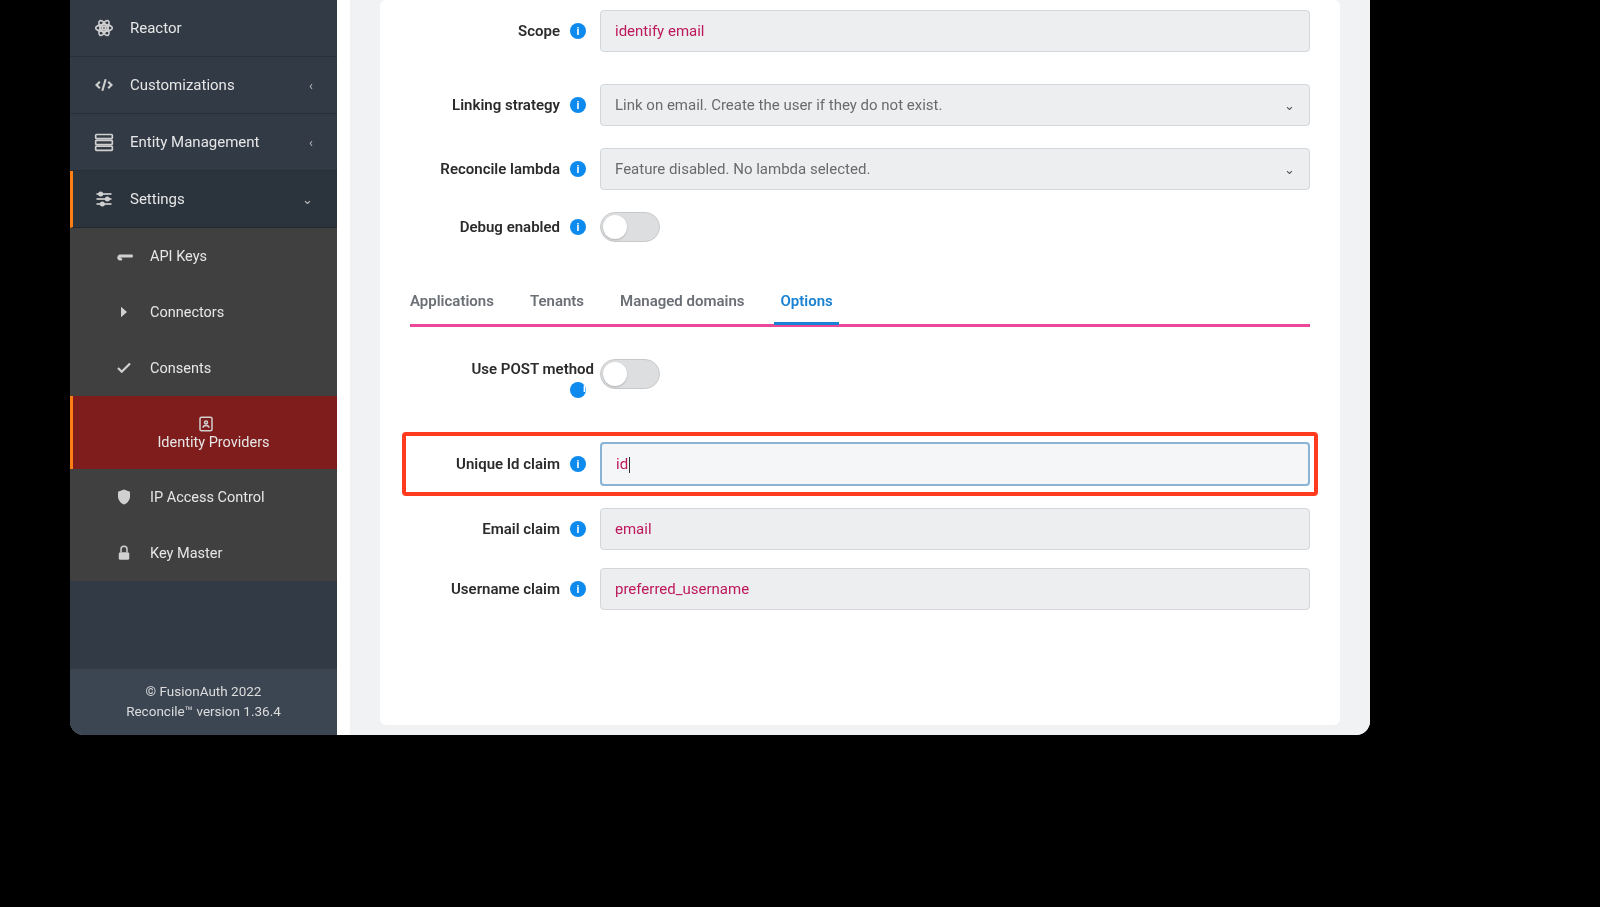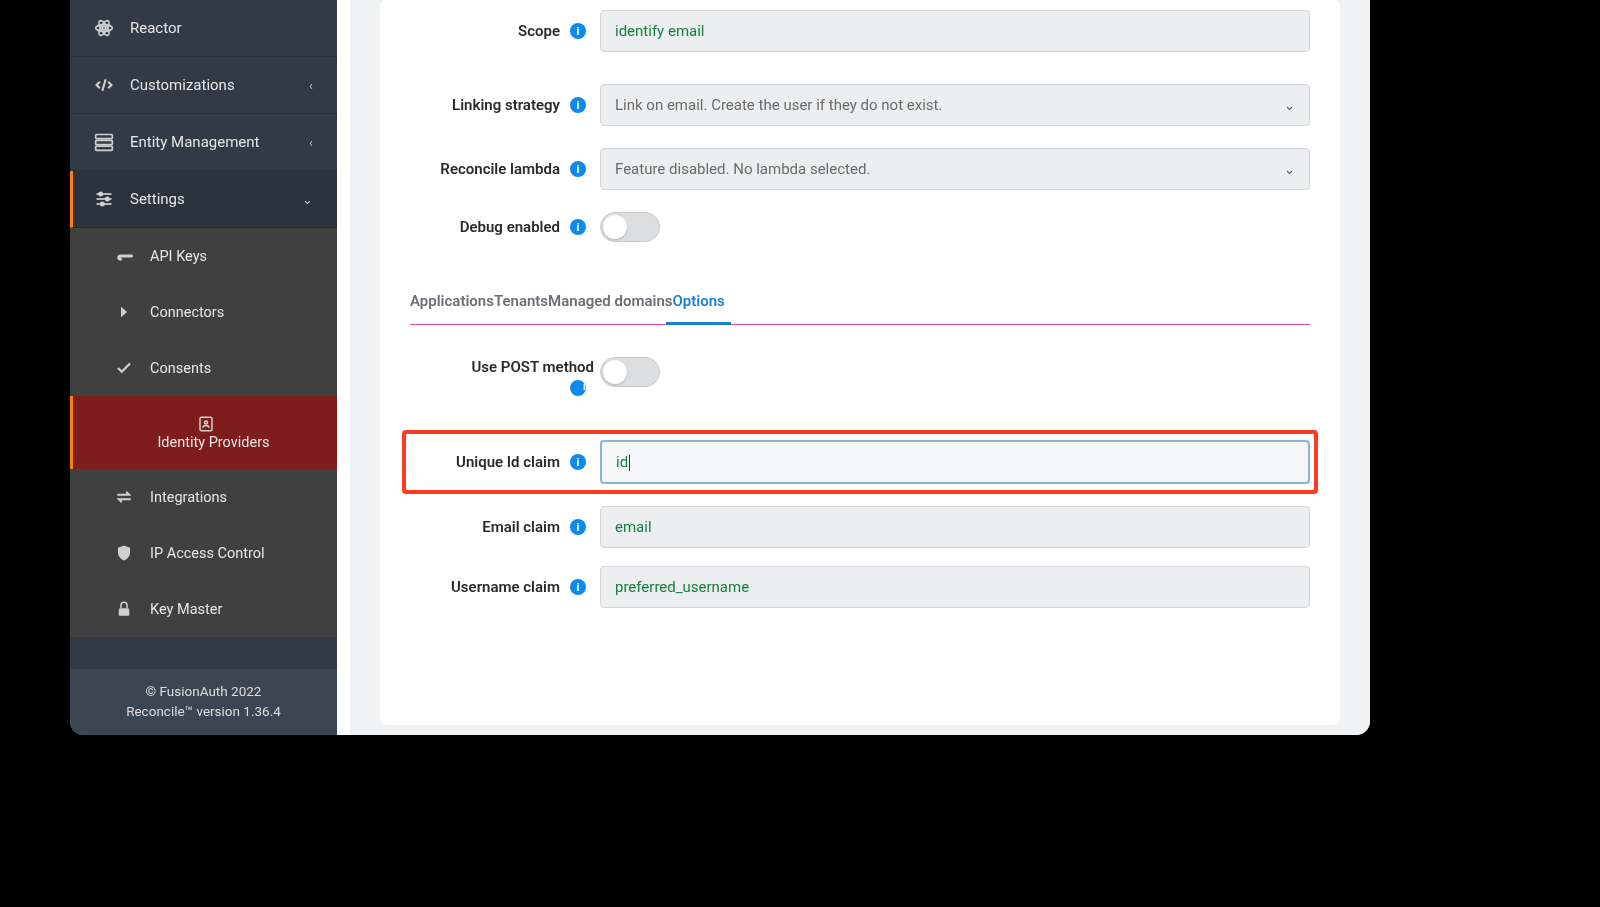--- a/index.html
+++ b/index.html
@@ -149,21 +149,21 @@
       align-items: center;
       justify-content: flex-end;
     }
     .form-control, .form-select {
       flex: 1;
       background: #eceeef;
       border: 1px solid #d3d6da;
       border-radius: 4px;
       padding: 11px 14px;
       font-size: 15px;
-      color: #15803d;
+      color: #be185d;
       font-family: inherit;
     }
     .form-control.focused {
       border: 2px solid #8ab4d6;
       background: #f4f6f8;
     }
     .form-select {
       cursor: pointer;
       display: flex;
       align-items: center;
@@ -189,22 +189,23 @@
       width: 24px;
       height: 24px;
       background: #fff;
       border-radius: 50%;
       top: 2px;
       left: 2px;
       box-shadow: 0 1px 2px rgba(0,0,0,0.2);
     }
     .tabs {
       display: flex;
-      border-bottom: 1px solid #ec4899;
+      border-bottom: 3px solid #ec4899;
       margin: 40px 0 32px;
+      gap: 36px;
     }
     .tab {
       padding: 10px 0 14px;
       font-size: 15px;
       font-weight: 600;
       color: #6b6f76;
       cursor: pointer;
       position: relative;
     }
     .tab.active {
@@ -320,29 +321,20 @@
             <svg width="18" height="18" viewBox="0 0 24 24" fill="none" stroke="currentColor" stroke-width="2">
                 <rect x="4" y="3" width="16" height="18" rx="2"></rect>
                 <circle cx="12" cy="10" r="2"></circle>
                 <path d="M8 17c0-2 2-3 4-3s4 1 4 3"></path>
               </svg>
           </span>
           <span class="label">Identity Providers</span>
         </div>
         <div class="sidebar-item">
           <span class="icon">
-            <svg width="18" height="18" viewBox="0 0 24 24" fill="none" stroke="currentColor" stroke-width="2.5">
-                <path d="M3 9h16l-4-4"></path>
-                <path d="M21 15H5l4 4"></path>
-              </svg>
-          </span>
-          <span class="label">Integrations</span>
-        </div>
-        <div class="sidebar-item">
-          <span class="icon">
             <svg width="18" height="18" viewBox="0 0 24 24" fill="currentColor">
                 <path d="M12 2l8 3v6c0 5-3.5 9.5-8 11-4.5-1.5-8-6-8-11V5l8-3z"></path>
               </svg>
           </span>
           <span class="label">IP Access Control</span>
         </div>
         <div class="sidebar-item">
           <span class="icon">
             <svg width="18" height="18" viewBox="0 0 24 24" fill="currentColor">
                 <rect x="5" y="11" width="14" height="10" rx="2"></rect>

